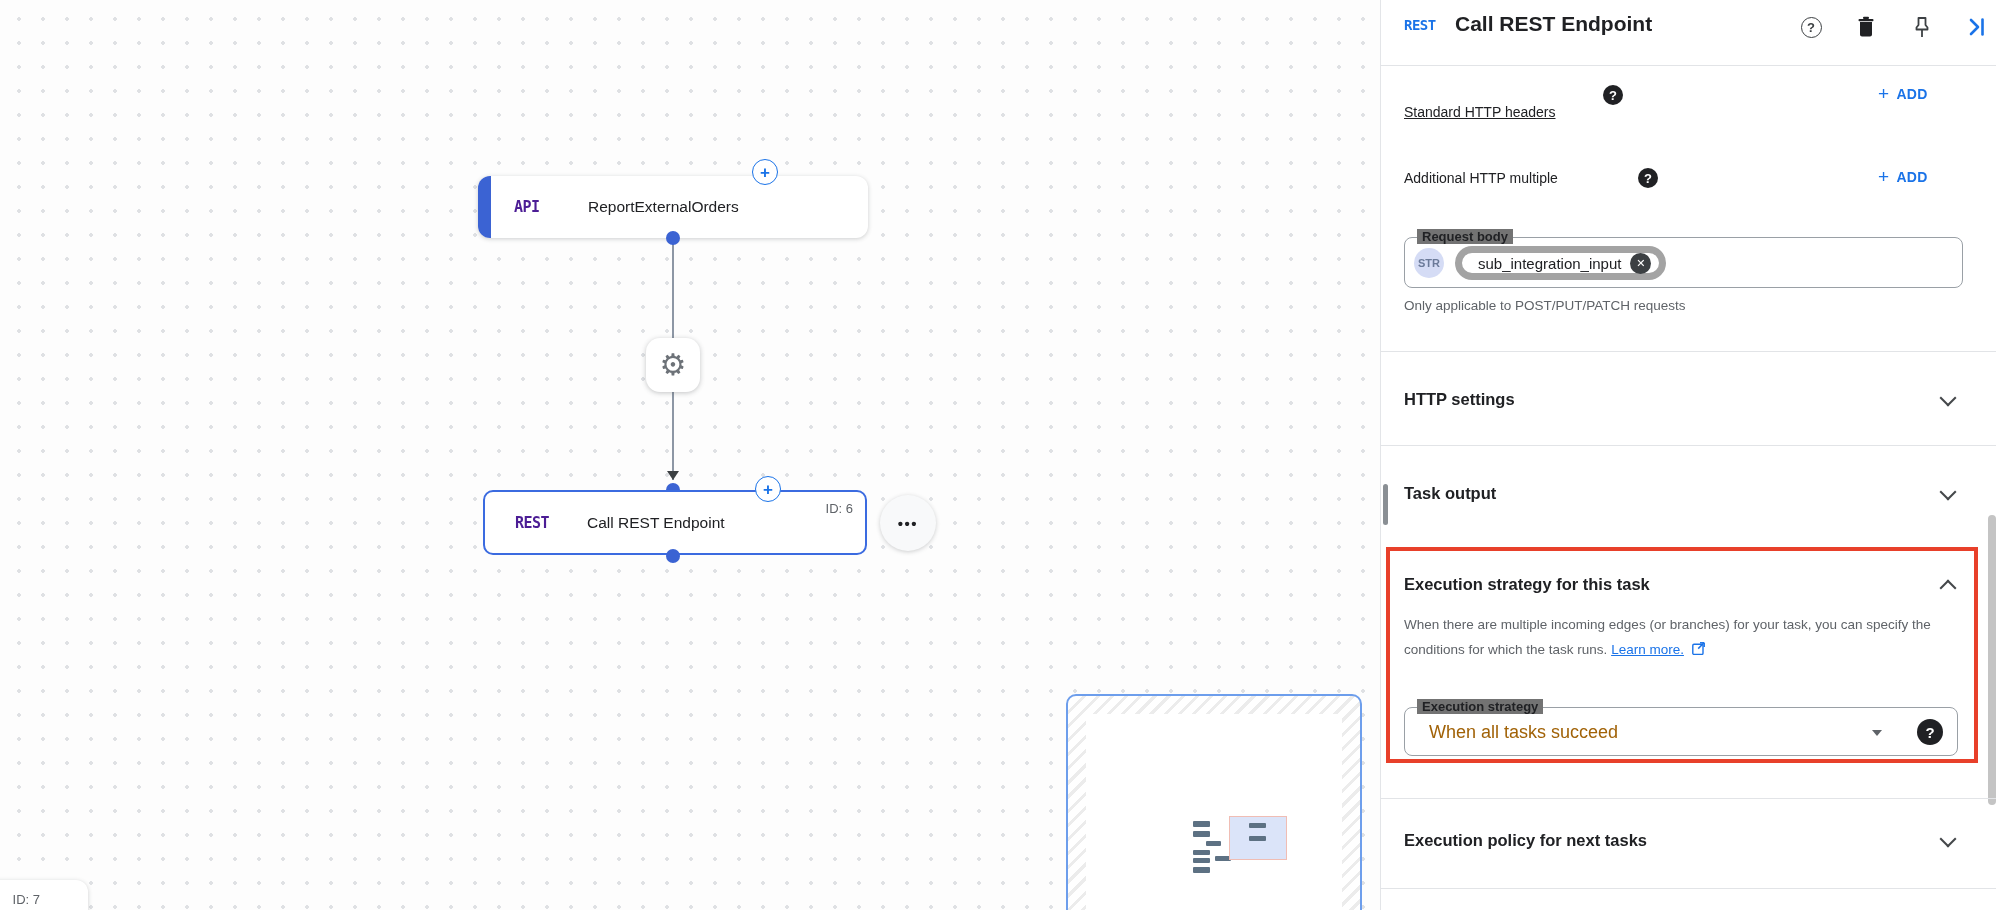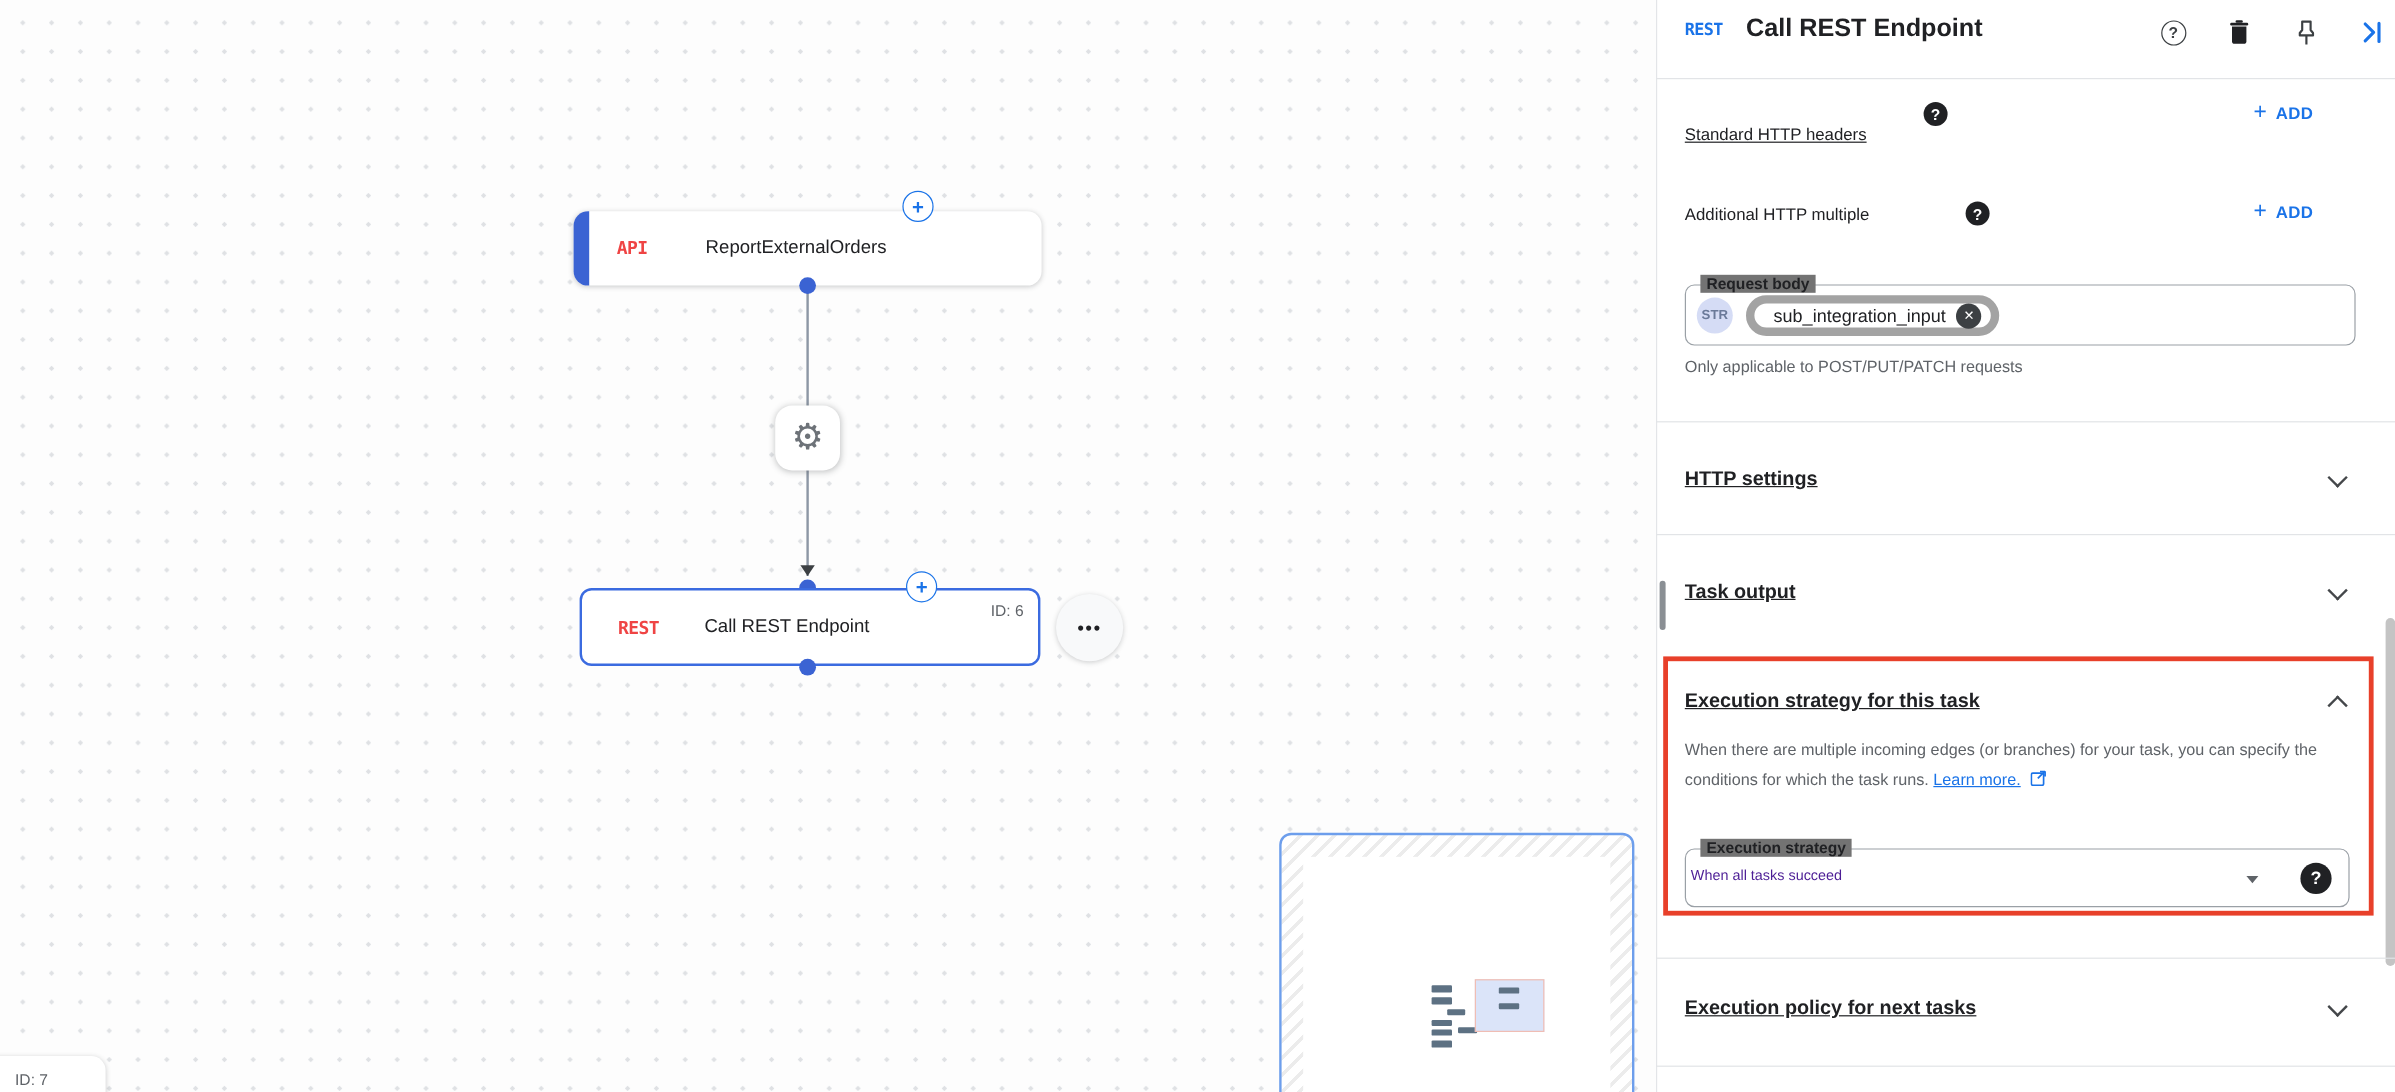--- a/index.html
+++ b/index.html
@@ -9,21 +9,21 @@
   
   .canvas {
     position:absolute; left:0; top:0; width:1380px; height:910px;
     background-color:#fdfdfd;
     background-image:radial-gradient(#dfe1e4 1.7px, transparent 1.9px);
     background-size:24px 24px; background-position:7px 7px;
   }
   .node { position:absolute; background:#fff; border-radius:12px;
           box-shadow:0 1px 4px rgba(60,64,67,.25); display:flex; align-items:center; }
   .node-badge { font-family:"DejaVu Sans Mono", monospace; font-weight:bold;
-                color:#ef4444; font-size:15px; letter-spacing:-.5px; }
+                color:#4c1d95; font-size:15px; letter-spacing:-.5px; }
   .node-label { font-size:15.5px; color:#202124; }
   .accent { position:absolute; left:0; top:0; width:13px; height:100%;
             background:#3b63d3; border-radius:12px 0 0 12px; }
   .port { position:absolute; width:14px; height:14px; border-radius:50%; background:#3b63d3; }
   .plus-circle { position:absolute; width:26px; height:26px; border-radius:50%;
                  background:#fff; border:1.6px solid #1a73e8; color:#1a73e8;
                  display:flex; align-items:center; justify-content:center;
                  font-size:17px; font-weight:bold; line-height:1; }
   .edge-line { position:absolute; width:2px; background:#8d97a5; }
   .edge-arrow { position:absolute; width:0; height:0;
@@ -77,37 +77,37 @@
                 background:#d5dcf5; color:#6b7a99; font-size:11px; font-weight:bold;
                 display:flex; align-items:center; justify-content:center; }
   .chip { position:absolute; left:50px; top:8px; height:34px; border:7px solid #a3a3a3;
           border-radius:17px; background:#fff; display:flex; align-items:center;
           padding:0 8px 0 16px; gap:9px; }
   .chip-text { font-size:15px; color:#202124; }
   .chip-x { width:21px; height:21px; border-radius:50%; background:#3c4043; color:#fff;
             font-size:11px; display:flex; align-items:center; justify-content:center; cursor:pointer; }
   .helper-text { position:absolute; left:1404px; font-size:13.5px; color:#5f6368; }
 
-  .section-heading { position:absolute; left:1404px; font-size:16.5px; font-weight:600; color:#202124;text-decoration:underline; }
+  .section-heading { position:absolute; left:1404px; font-size:16.5px; font-weight:600; color:#202124; }
   .chev { position:absolute; width:12px; height:12px; border-right:2px solid #44474a;
           border-bottom:2px solid #44474a; cursor:pointer; }
   .chev-down { transform:rotate(45deg); }
   .chev-up { transform:rotate(225deg); }
 
   .red-box { position:absolute; left:1386px; top:547px; width:592px; height:216px;
              border:4px solid #e8402a; }
   .desc { position:absolute; left:1404px; top:612px; width:552px; font-size:13.5px;
           color:#5f6368; line-height:25px; }
   .learn-link { color:#1a73e8; text-decoration:underline; cursor:pointer; }
   .ext-icon { display:inline-block; vertical-align:-1px; margin-left:4px; }
 
   .select-caret { position:absolute; right:75px; top:22px; width:0; height:0;
                   border-left:5px solid transparent; border-right:5px solid transparent;
                   border-top:6px solid #5f6368; }
-  .field-value { position:absolute; left:4px; top:14px; font-size:12px; color:#4c1d95; }
+  .field-value { position:absolute; left:24px; top:14px; font-size:18px; color:#a16207; }
   .field-help { position:absolute; right:14px; top:11px; }
   .field-help .help-filled { width:26px; height:26px; font-size:15px; }
 
   .scroll-thumb-right { position:absolute; left:1988px; top:515px; width:8px; height:290px;
                         background:#c4c4c4; border-radius:4px; }
   .scroll-thumb-left { position:absolute; left:1383px; top:484px; width:5px; height:41px;
                        background:#8a8f94; border-radius:3px; }
 
   svg { display:block; }
 </style>

